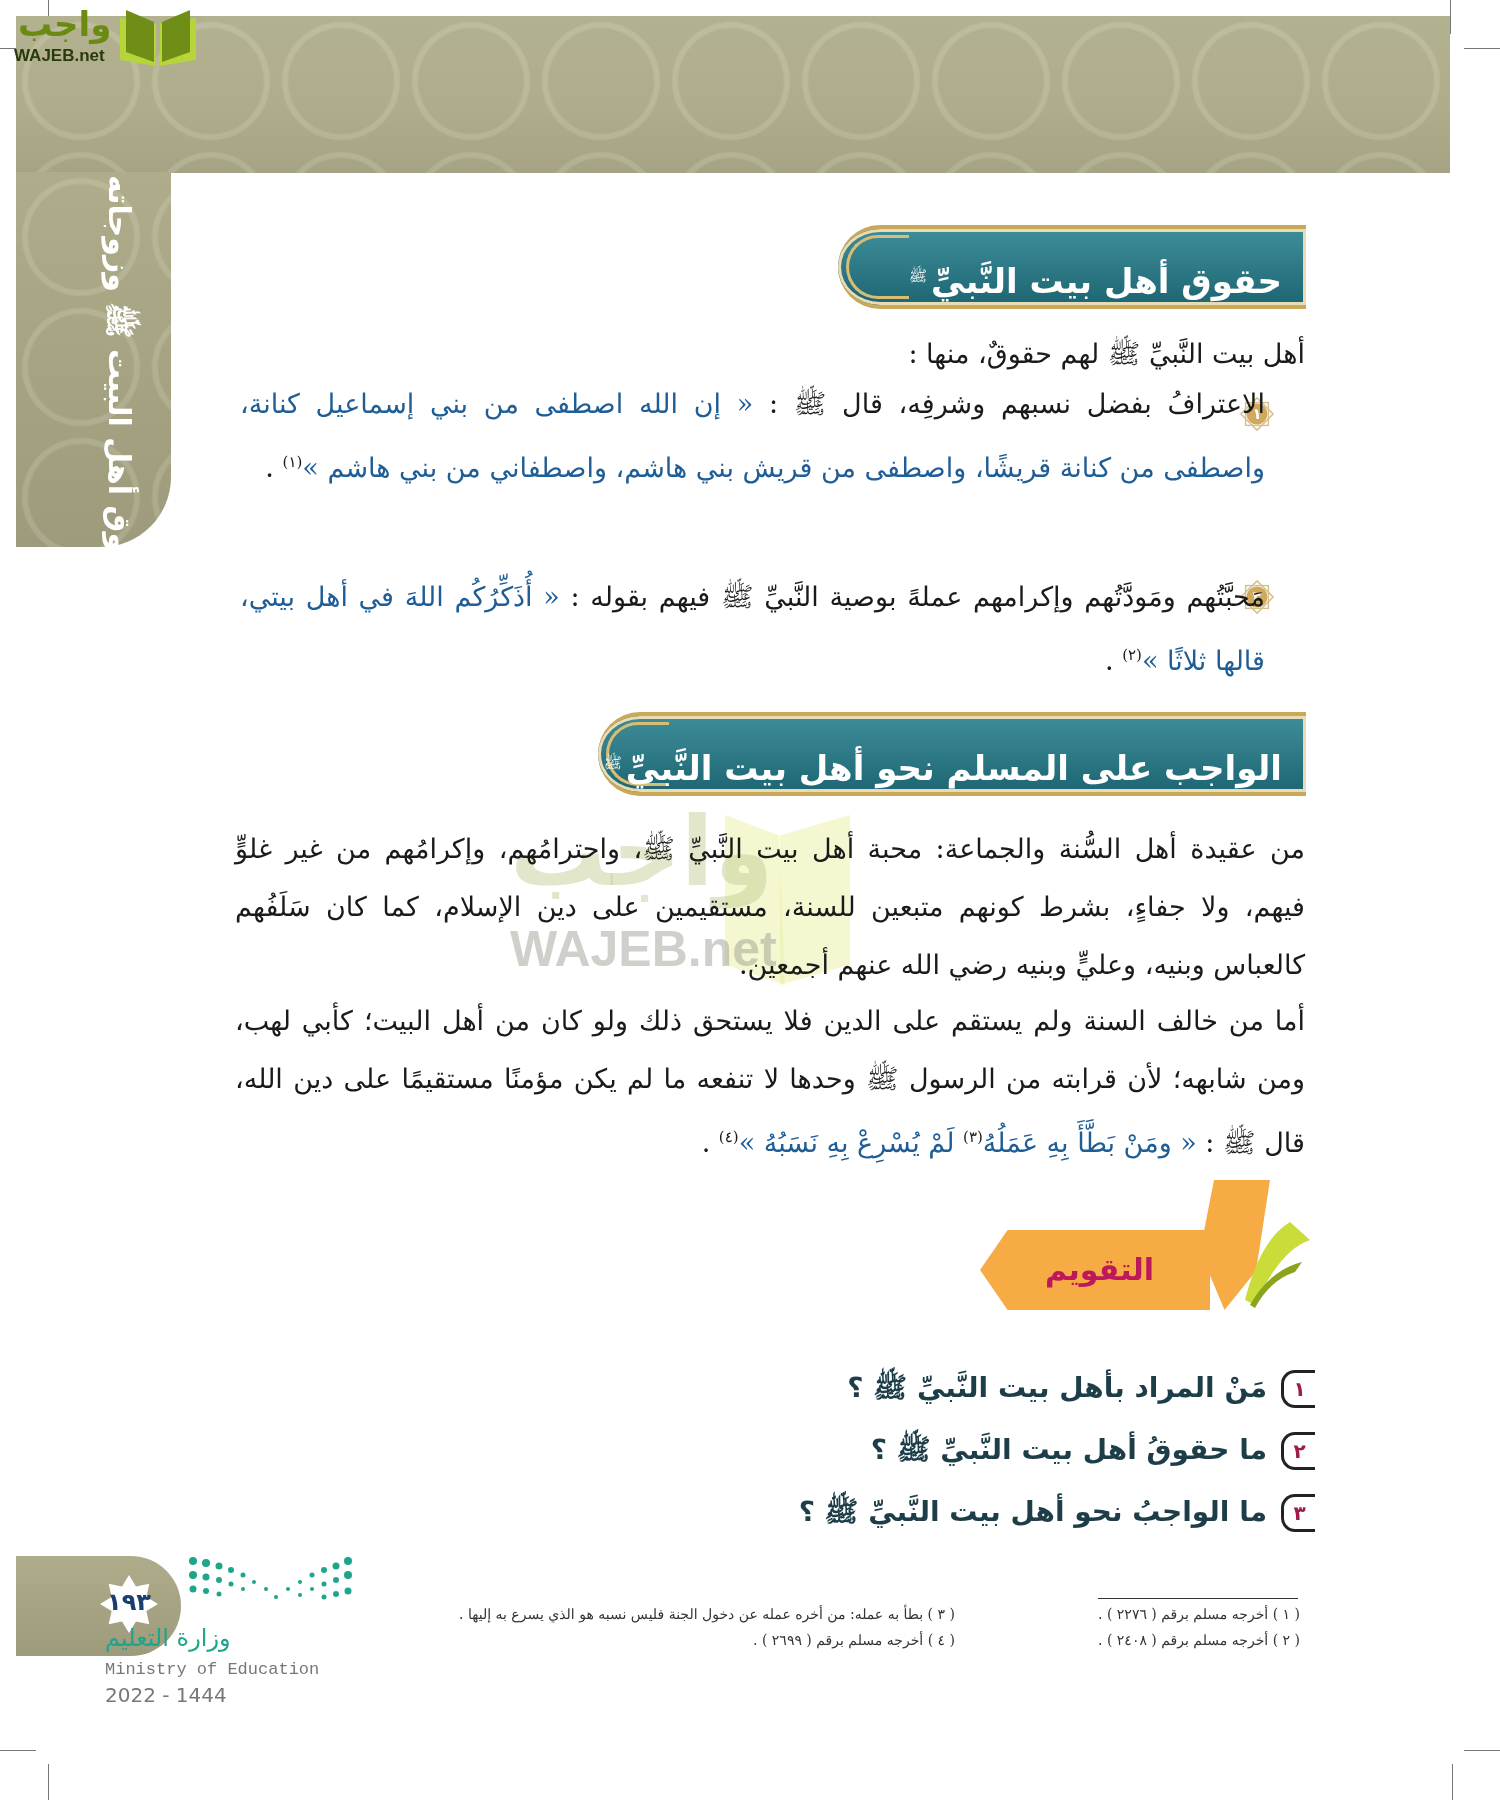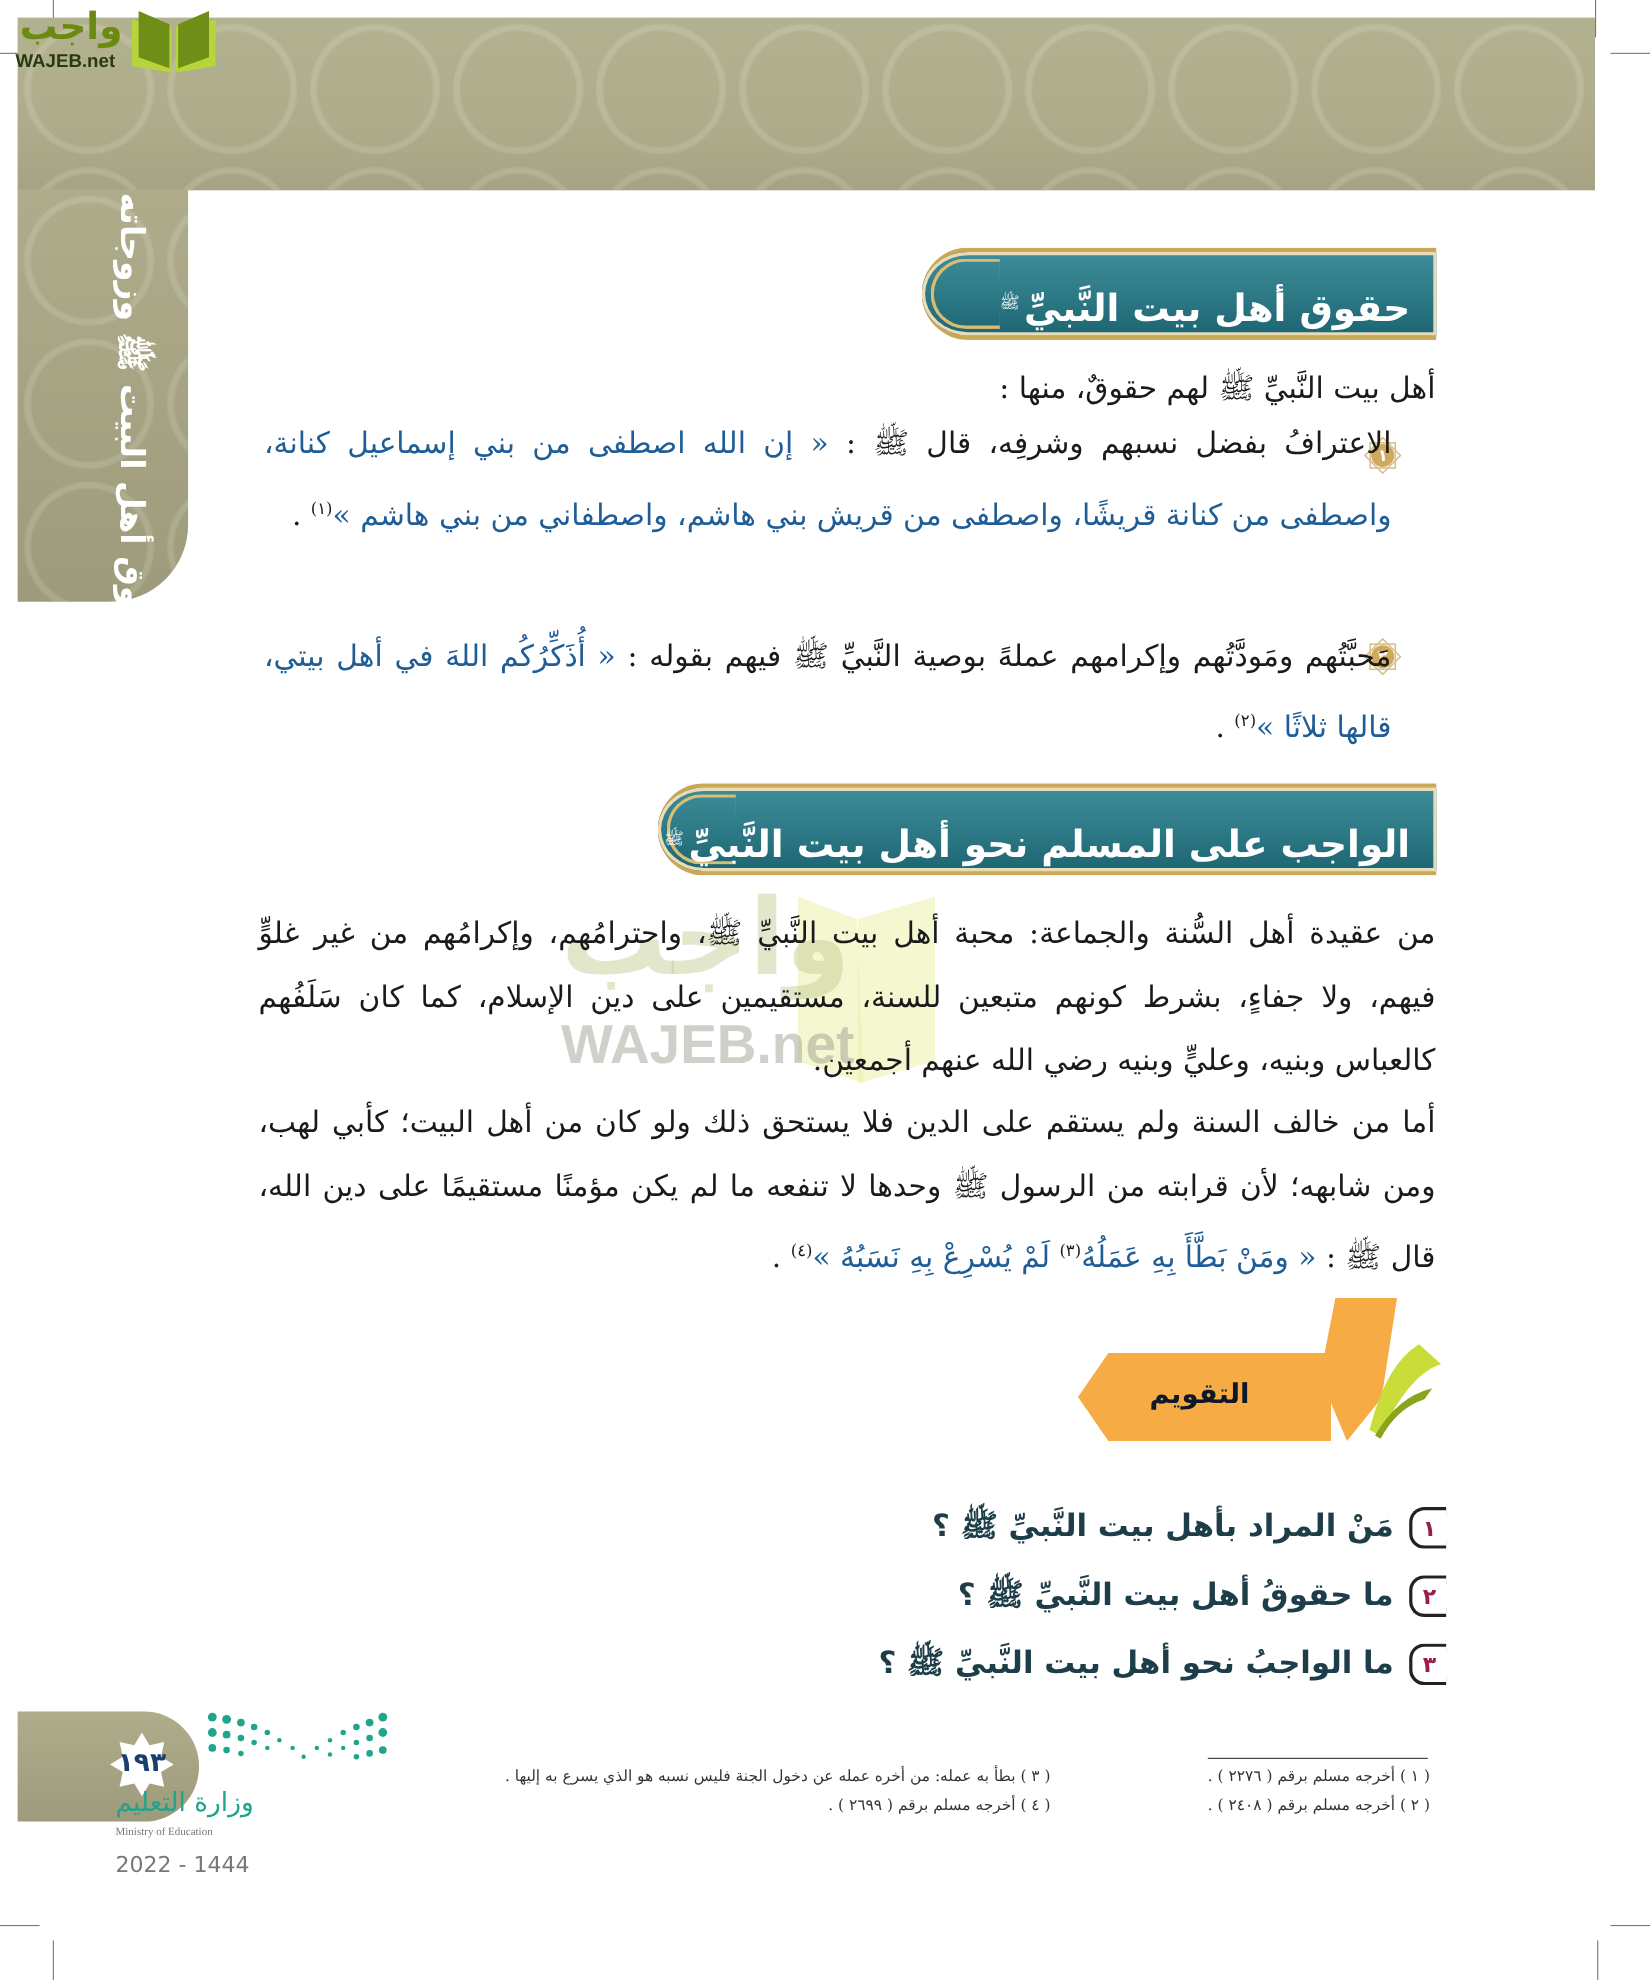--- a/index.html
+++ b/index.html
@@ -85,21 +85,21 @@
 
   
   .eval-badge { position: absolute; left: 970px; top: 1180px; width: 345px; height: 140px; }
   .eval-shape {
     position: absolute; left: 10px; top: 50px; width: 230px; height: 80px;
     background: #f7ab44;
     clip-path: polygon(12% 0, 100% 0, 100% 100%, 12% 100%, 0 50%);
   }
   .eval-label {
     position: absolute; left: 75px; top: 72px;
-    font-family: "DejaVu Sans", sans-serif; font-weight: bold; font-size: 25px; color: #0f172a; direction: rtl;
+    font-family: "DejaVu Sans", sans-serif; font-weight: bold; font-size: 30px; color: #be185d; direction: rtl;
   }
   .eval-nib { position: absolute; left: 230px; top: 0px; width: 70px; height: 130px; background: #f7ab44; clip-path: polygon(20% 0, 100% 0, 80% 70%, 35% 100%, 0 55%); }
 
   
   .question {
     position: absolute; right: 185px; direction: rtl; white-space: nowrap;
     font-family: "DejaVu Sans", sans-serif; font-weight: bold; font-size: 28px; color: #1d3d48;
   }
   .q-num {
     display: inline-block; width: 34px; height: 38px; margin-left: 14px;
@@ -113,21 +113,21 @@
     background: linear-gradient(180deg, #aeac8a, #9d9b7b);
     border-radius: 0 50px 50px 0;
   }
   .page-star {
     position: absolute; left: 100px; top: 1575px; width: 58px; height: 58px; background: #ffffff;
     clip-path: polygon(50% 0,62% 20%,85% 15%,80% 38%,100% 50%,80% 62%,85% 85%,62% 80%,50% 100%,38% 80%,15% 85%,20% 62%,0 50%,20% 38%,15% 15%,38% 20%);
   }
   .page-num { position: absolute; left: 100px; top: 1588px; width: 58px; text-align: center; font-family: "DejaVu Sans", sans-serif; font-weight: bold; font-size: 24px; color: #1a3f6e; }
   .moe-dots { position: absolute; left: 188px; top: 1555px; width: 170px; height: 60px; }
   .moe-ar { position: absolute; left: 105px; top: 1624px; font-family: "DejaVu Sans", sans-serif; font-size: 24px; color: #1fa58c; direction: rtl; }
-  .moe-en { position: absolute; left: 105px; top: 1660px; font-family: Liberation Serif, serif; font-size: 10px; color: #777; }
+  .moe-en { position: absolute; left: 105px; top: 1660px; font-family: Liberation Mono, monospace; font-size: 17px; color: #777; }
   .moe-year { position: absolute; left: 105px; top: 1683px; font-family: "DejaVu Sans", sans-serif; font-size: 20px; color: #777; }
 
   .footnote-rule { position: absolute; left: 1098px; top: 1598px; width: 200px; height: 1px; background: #333; }
   .footnote { position: absolute; direction: rtl; font-size: 14px; color: #333; white-space: nowrap; }
 </style>
 </head>
 <body>
 
 <div class="crop" style="left:0;top:48px;width:30px;height:1px;"></div>
 <div class="crop" style="left:48px;top:0;width:1px;height:30px;"></div>

